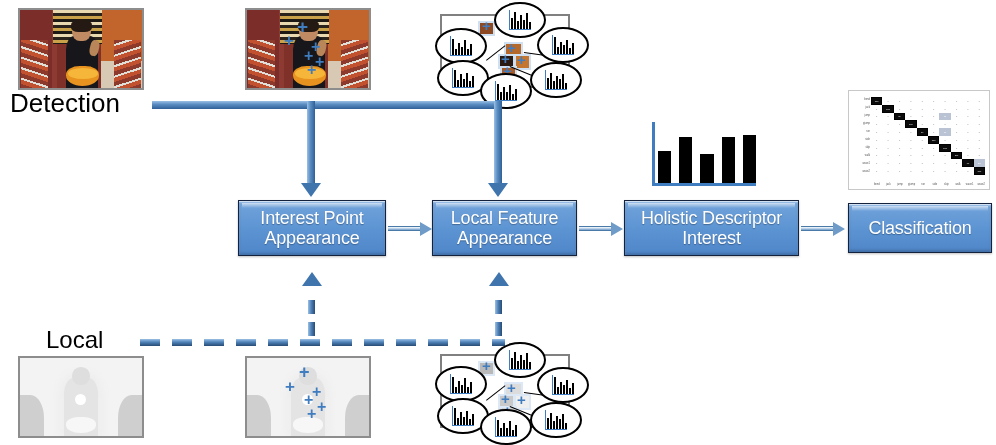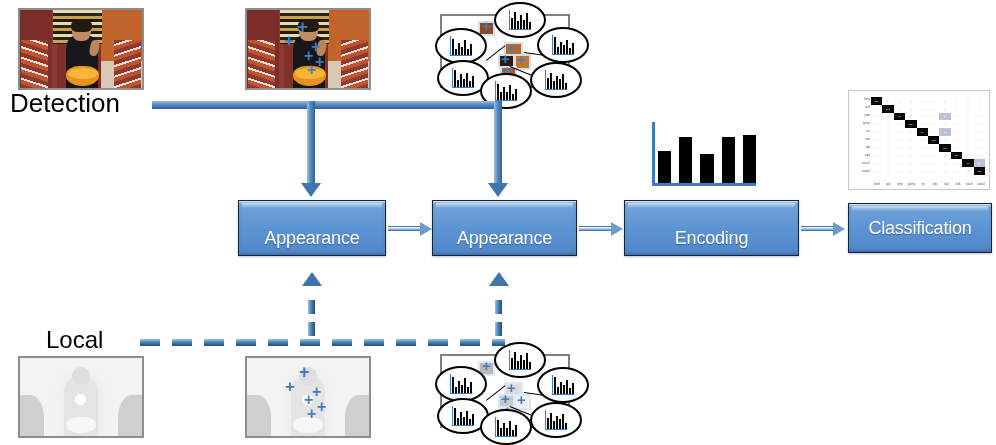--- a/index.html
+++ b/index.html
@@ -243,46 +243,46 @@
 <div class="sidelabel" style="left:10px;top:88px;font-size:26px;">Detection</div>
 
 <div class="hline" style="left:152px;top:101px;width:350px;height:8px;"></div>
 <div class="vline" style="left:307px;top:101px;width:8px;height:82px;"></div>
 <div class="arrowDown" style="left:301px;top:183px;"></div>
 <div class="vline" style="left:494px;top:101px;width:8px;height:82px;"></div>
 <div class="arrowDown" style="left:488px;top:183px;"></div>
 
 <div class="pbox" style="left:238px;top:200px;width:148px;height:56px;font-size:18px;">
   <span class="lbl">
-    <br>
+    <span>Interest Point</span><br>
     <span>Appearance</span>
   </span>
 </div>
 
 <div class="conn" style="left:388px;top:224px;width:44px;">
   <span class="stem"></span>
     <span class="head"></span>
 </div>
 
 <div class="pbox" style="left:432px;top:200px;width:145px;height:56px;font-size:18px;">
   <span class="lbl">
-    <br>
+    <span>Local Feature</span><br>
     <span>Appearance</span>
   </span>
 </div>
 
 <div class="conn" style="left:579px;top:224px;width:44px;">
   <span class="stem"></span>
     <span class="head"></span>
 </div>
 
 <div class="pbox" style="left:624px;top:200px;width:175px;height:56px;font-size:18px;">
   <span class="lbl">
-    <br>
-    <span>Encoding</span>
+    <span>Holistic Descriptor</span><br>
+    <span>Interest</span>
   </span>
 </div>
 
 <div class="conn" style="left:801px;top:224px;width:44px;">
   <span class="stem"></span>
     <span class="head"></span>
 </div>
 
 <div class="pbox" style="left:848px;top:203px;width:144px;height:50px;font-size:18px;">
   <span class="lbl">

